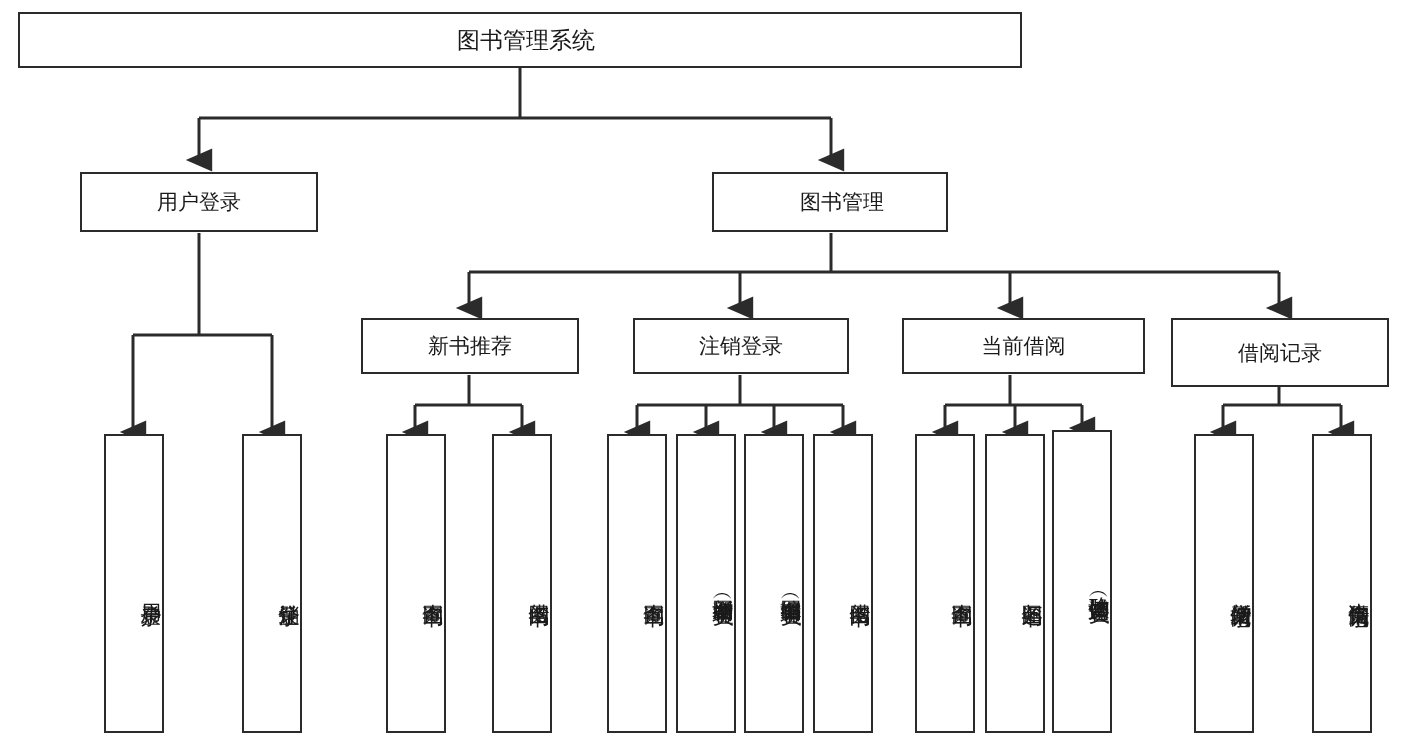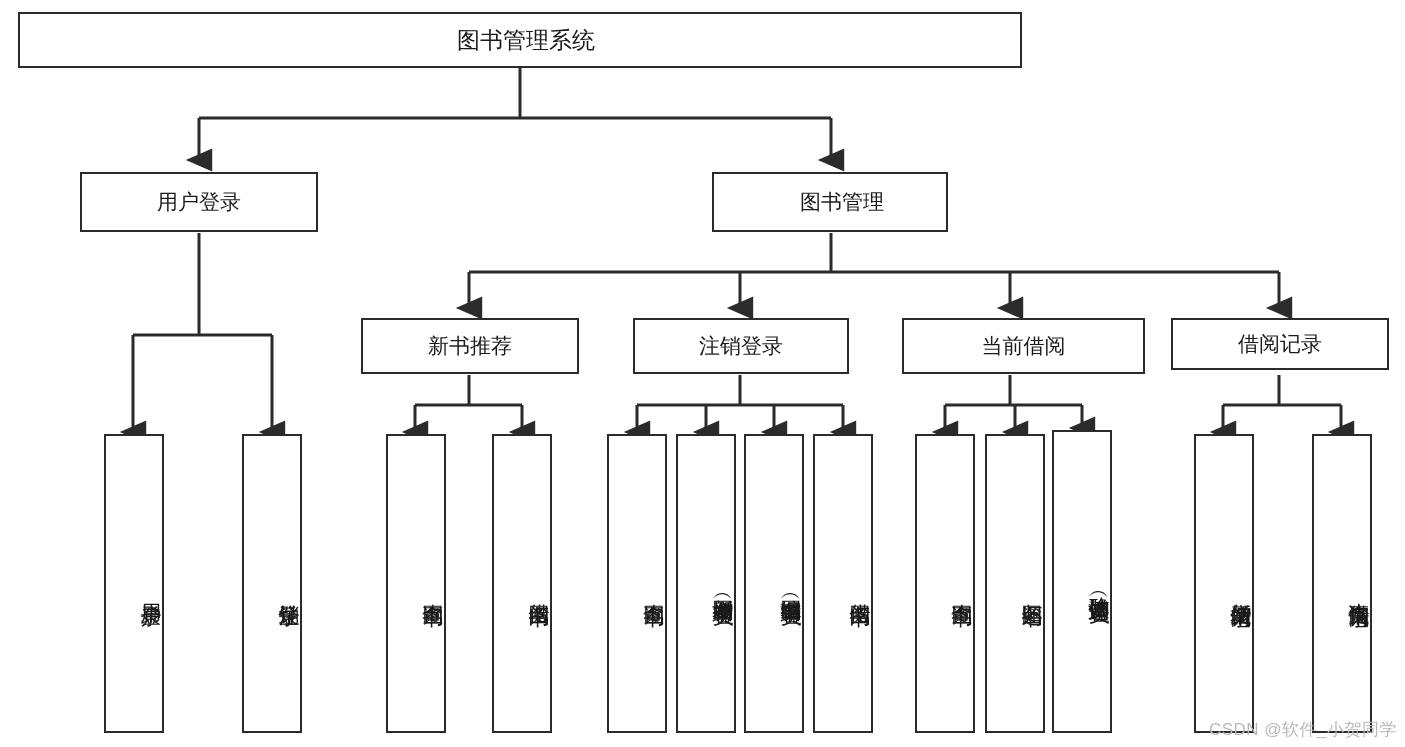--- a/index.html
+++ b/index.html
@@ -139,21 +139,21 @@
 
   <div class="node lvl3" style="left:361px; top:318px; width:218px; height:56px;">
     <span>新书推荐</span>
   </div>
   <div class="node lvl3" style="left:633px; top:318px; width:216px; height:56px;">
     <span>注销登录</span>
   </div>
   <div class="node lvl3" style="left:902px; top:318px; width:243px; height:56px;">
     <span>当前借阅</span>
   </div>
-  <div class="node lvl3" style="left:1171px; top:318px; width:218px; height:52px;">
+  <div class="node lvl3" style="left:1171px; top:318px; width:218px; height:69px;">
     <span>借阅记录</span>
   </div>
 
   <div class="node leaf" style="left:104px; top:434px; width:60px; height:299px;">
     <span>用户登录</span>
   </div>
   <div class="node leaf" style="left:242px; top:434px; width:60px; height:299px;">
     <span>注销登录</span>
   </div>
 
@@ -187,15 +187,14 @@
     <span>确认归还（管理员）</span>
   </div>
 
   <div class="node leaf" style="left:1194px; top:434px; width:60px; height:299px;">
     <span>新增借阅记录</span>
   </div>
   <div class="node leaf" style="left:1312px; top:434px; width:60px; height:299px;">
     <span>查询借阅记录</span>
   </div>
 
-  <div class="watermark">CSDN @软件_小贺同学</div>
 
 </div>
 
 </body></html>

